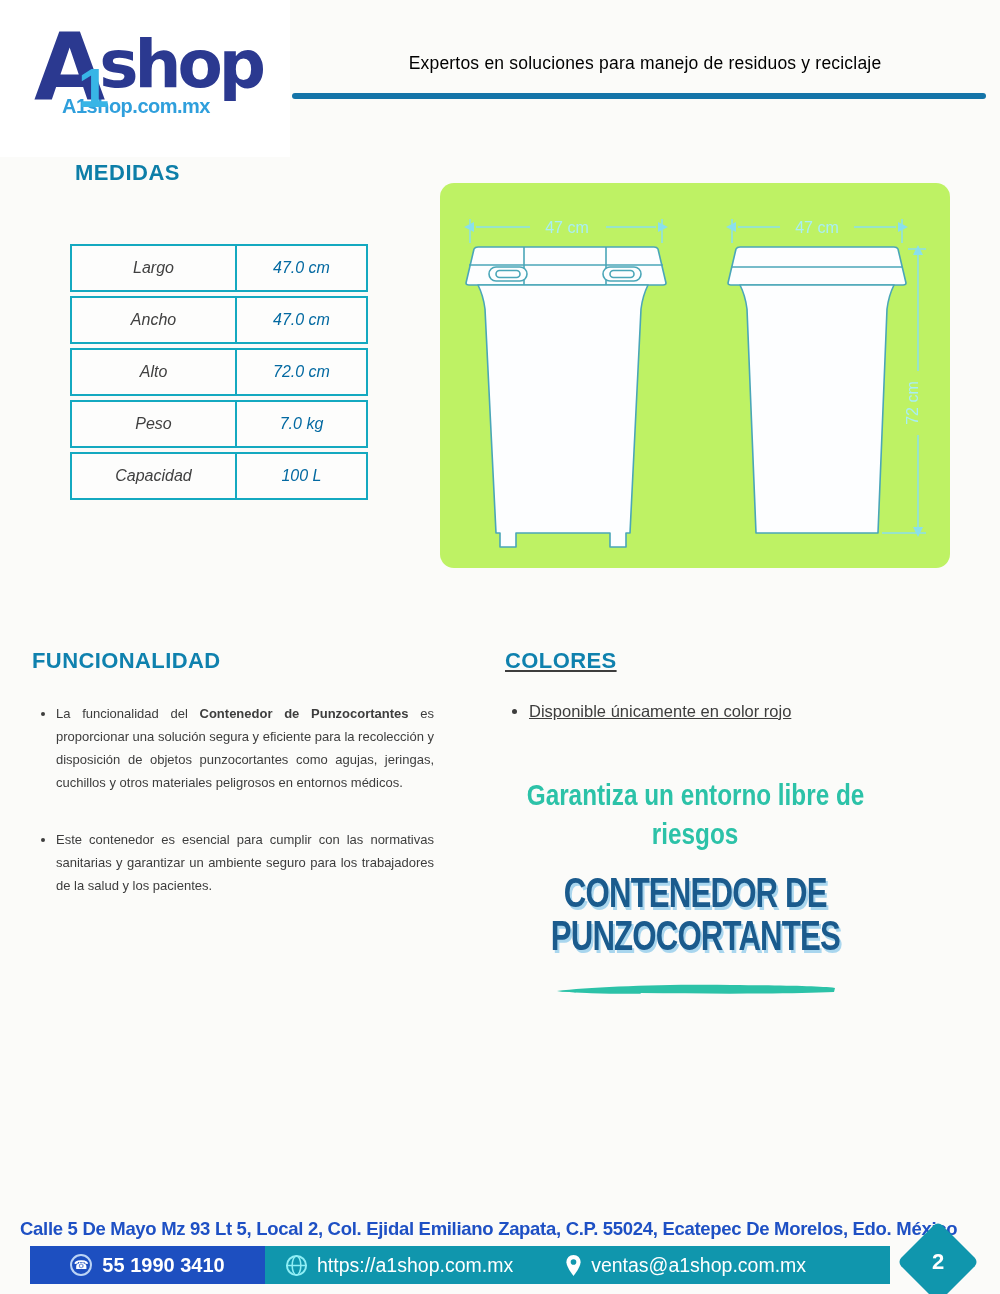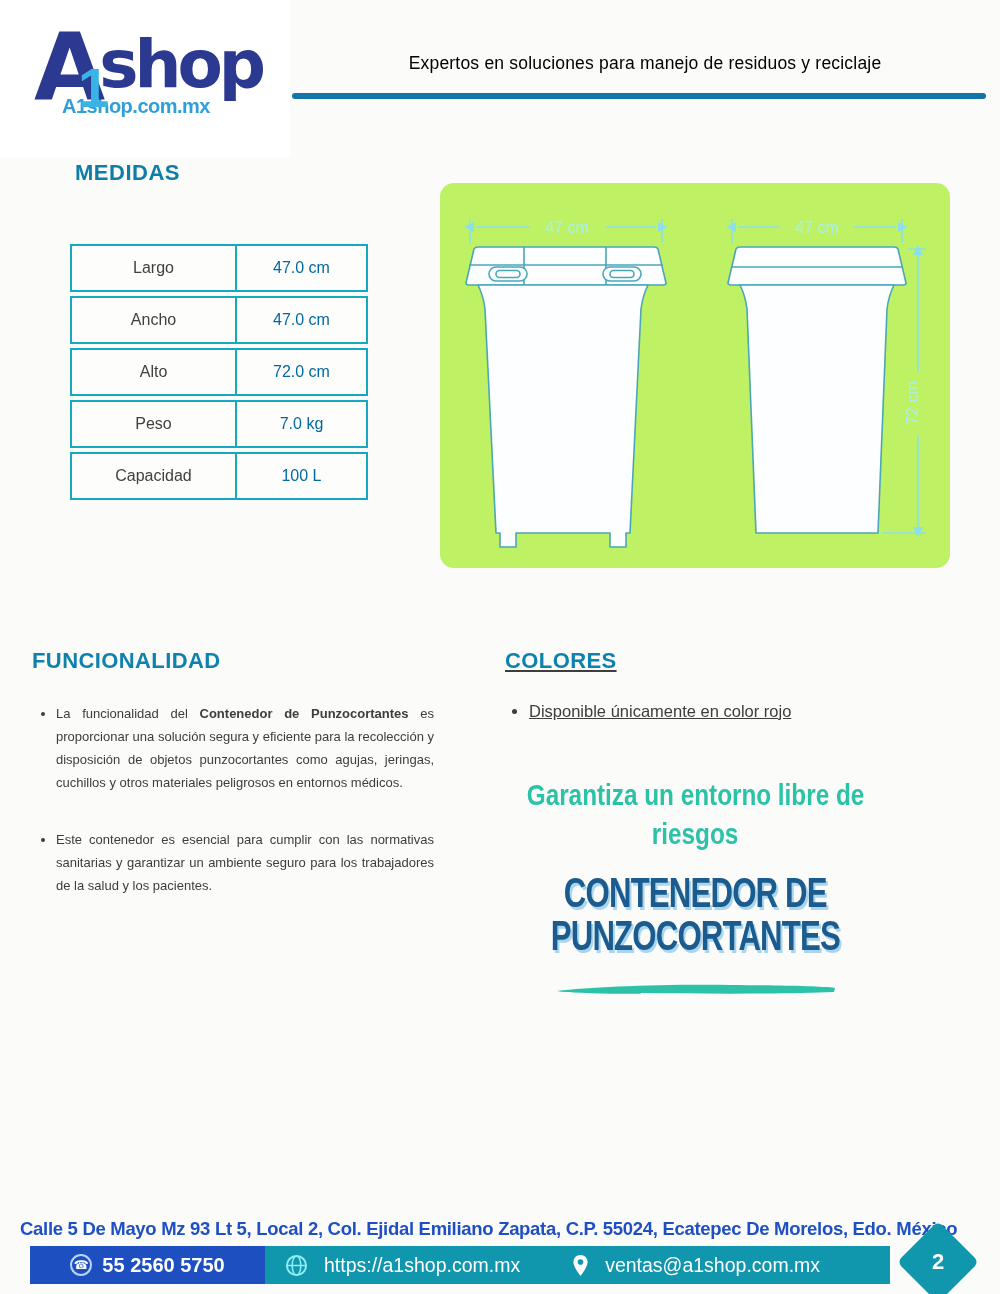--- a/index.html
+++ b/index.html
@@ -16,21 +16,21 @@
   .logo-A{font-family:"DejaVu Sans",sans-serif;font-weight:bold;font-size:92px;color:#2b3990;line-height:0.92;}
   .logo-1{position:absolute;left:44px;top:34px;font-weight:bold;font-size:56px;color:#38b5e6;line-height:1;}
   .logo-shop{font-family:"DejaVu Sans",sans-serif;font-weight:bold;font-size:66px;color:#2b3990;letter-spacing:-4px;margin-left:-6px;margin-top:6px;}
   .logo-domain{color:#2f9fdc;font-size:20px;font-weight:bold;letter-spacing:-0.5px;margin-top:-16px;margin-left:28px;}
   .tagline{position:absolute;left:300px;top:53px;width:690px;text-align:center;
     font-size:17.5px;color:#000000;letter-spacing:0.2px;}
   .header-line{position:absolute;left:292px;top:93px;width:694px;height:6px;background:#1474a8;border-radius:3px;}
   
   .medidas-title{position:absolute;left:75px;top:160px;font-size:22px;font-weight:bold;color:#0d7ea8;letter-spacing:0.5px;}
   .spec-table{position:absolute;left:70px;top:244px;width:298px;display:flex;flex-direction:column;gap:4px;}
-  .spec-row{display:flex;height:44px;border:2px solid #14a9c0;background:#fdfdfc;}
+  .spec-row{display:flex;height:44px;border:2px solid #14a9c0;background:#fdfdfc;font-style:italic;}
   .spec-label{width:163px;border-right:2px solid #14a9c0;display:flex;align-items:center;justify-content:center;font-size:16px;color:#404040;}
   .spec-value{flex:1;display:flex;align-items:center;justify-content:center;font-size:16px;color:#0369a1;}
   
   .panel{position:absolute;left:440px;top:183px;width:510px;height:385px;background:#bef264;border-radius:14px;}
   
   .section-title{font-size:22px;font-weight:bold;color:#0f81ae;letter-spacing:0.4px;}
   .func{position:absolute;left:32px;top:648px;width:402px;}
   .func ul{margin:28px 0 0 0;padding-left:24px;}
   .func li{text-align:justify;font-size:13px;line-height:1.78;color:#3d3d3d;margin-bottom:33px;}
   .colores{position:absolute;left:505px;top:648px;width:420px;text-decoration:underline;}
@@ -44,21 +44,21 @@
     text-shadow:2.5px 2.5px 0 #a9d6ee;text-decoration:underline;}
   .promo-title span{display:inline-block;transform:scale(0.82,1.1);letter-spacing:-1px;white-space:nowrap;}
   .brush{margin:22px auto 0 auto;display:block;}
   
   .address{position:absolute;top:1218px;left:20px;width:880px;text-align:center;
     color:#1e50c4;font-size:18.5px;font-weight:bold;letter-spacing:-0.3px;white-space:nowrap;}
   .bar{position:absolute;top:1246px;left:30px;width:860px;height:38px;display:flex;}
   .bar-phone{width:235px;background:#1d4fc0;display:flex;align-items:center;justify-content:center;gap:10px;color:#fff;font-size:20px;font-weight:bold;}
   .bar-teal{flex:1;background:#1096ad;display:flex;align-items:center;padding-left:20px;color:#fff;font-size:19.5px;}
   .icon-circle{display:inline-flex;align-items:center;justify-content:center;width:22px;height:22px;border:2px solid #bcd4f5;border-radius:50%;font-size:12px;color:#fff;box-sizing:border-box;}
-  .link-group{display:flex;align-items:center;gap:16px;}
+  .link-group{display:flex;align-items:center;gap:9px;}
   .email-group{margin-left:52px;}
   .diamond{position:absolute;left:909px;top:1233px;width:58px;height:58px;background:#1096ad;transform:rotate(45deg);border-radius:6px;display:flex;align-items:center;justify-content:center;}
   .diamond span{transform:rotate(-45deg);color:#fff;font-size:22px;font-weight:bold;}
 </style>
 </head>
 <body>
 
 <div class="logo-box">
   <div class="logo">
     <div class="logo-row">
@@ -177,21 +177,21 @@
     <path d="M6,12 C40,8 110,5 180,6 C230,6.5 268,7 284,9 L283,13 C240,15 160,15 90,14 C50,13.5 18,14 6,12 Z" fill="#2cc2a8"></path>
     <path d="M6,12 C30,14.5 60,15 90,14.8 L88,12.5 Z" fill="#2cc2a8"></path>
   </svg>
 </div>
 
 <div class="address">Calle 5 De Mayo Mz 93 Lt 5, Local 2, Col. Ejidal Emiliano Zapata, C.P. 55024, Ecatepec De Morelos, Edo. México</div>
 
 <div class="bar">
   <div class="bar-phone">
     <span class="icon-circle">☎</span>
-    <span>55 2560 5750</span>
+    <span>55 1990 3410</span>
   </div>
   <div class="bar-teal">
     <span class="link-group">
       <svg width="23" height="23" viewBox="0 0 24 24">
         <circle cx="12" cy="12" r="10" fill="none" stroke="#8feef5" stroke-width="2"></circle>
         <ellipse cx="12" cy="12" rx="4.5" ry="10" fill="none" stroke="#8feef5" stroke-width="1.6"></ellipse>
         <line x1="2" y1="12" x2="22" y2="12" stroke="#8feef5" stroke-width="1.6"></line>
       </svg>
       <span>https://a1shop.com.mx</span>
     </span>

